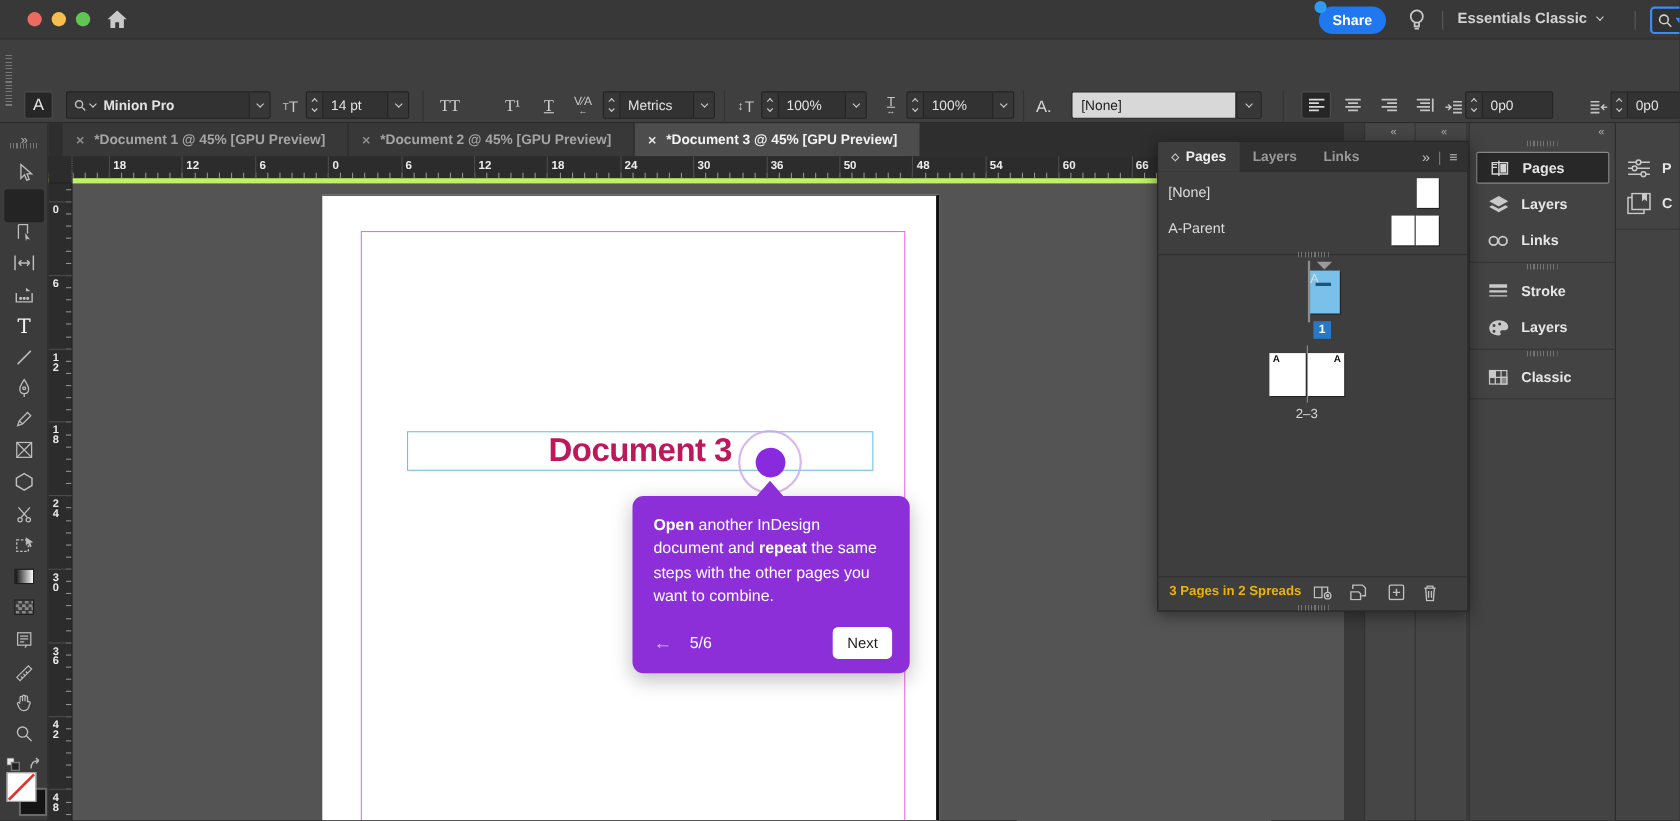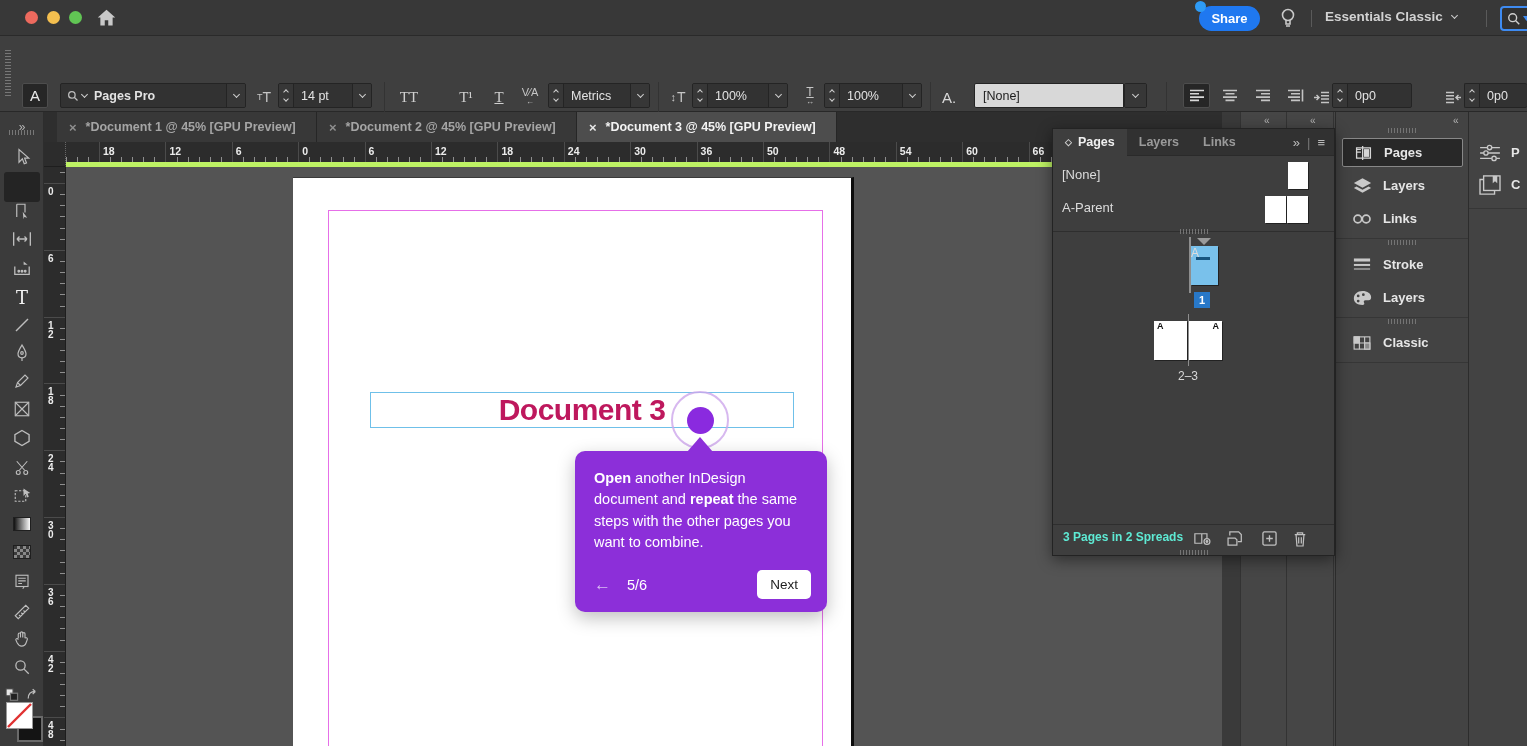--- a/index.html
+++ b/index.html
@@ -93,21 +93,21 @@
 .thumb .A{position:absolute;top:0;font-size:9px;font-weight:700;color:#111;}
 #pp-divider{position:absolute;left:0;top:102px;width:100%;height:1px;background:#2e2e2e;}
 .grip-h{position:absolute;height:5px;background:repeating-linear-gradient(90deg,#747474 0 1px,transparent 1px 3px);}
 .spine{position:absolute;width:1.5px;background:#8e8e8e;}
 #pg1-caret{position:absolute;left:144px;top:109px;width:0;height:0;border-left:7px solid transparent;border-right:7px solid transparent;border-top:7px solid #9a9a9a;}
 #pg1-thumb{position:absolute;left:138px;top:117px;width:27px;height:39px;background:#79c1eb;box-shadow:1px 1px 0 rgba(0,0,0,.45);}
 #pg1-dash{position:absolute;left:5px;top:11px;width:14px;height:2.5px;background:#17547e;}
 #pg1-label{position:absolute;left:141px;top:163px;width:16px;height:16px;background:#2878c8;color:#fff;font-size:11px;font-weight:700;display:flex;align-items:center;justify-content:center;}
 #spread-label{position:absolute;left:100px;top:240px;width:70px;text-align:center;font-size:12px;color:#d8d8d8;}
 #pp-status{position:absolute;left:0;top:395px;width:100%;height:1px;background:#2e2e2e;}
-#pp-status-text{position:absolute;left:10px;top:401px;font-size:12px;font-weight:700;color:#5eead4;}
+#pp-status-text{position:absolute;left:10px;top:401px;font-size:12px;font-weight:700;color:#eab308;}
 .pp-ico{position:absolute;top:401px;width:20px;height:17px;display:flex;align-items:center;justify-content:center;color:#c0c0c0;}
 
 #dock{position:absolute;left:1335px;top:112px;width:133px;height:634px;background:#434343;border-left:1px solid #2c2c2c;}
 .dk{position:absolute;left:6px;width:121px;height:29px;display:flex;align-items:center;color:#e6e6e6;font-weight:700;font-size:13px;border-radius:2px;}
 .dk .ic{width:22px;margin:0 10px 0 9px;display:flex;justify-content:center;color:#c9c9c9;flex:none;}
 .dk.on{background:#282828;border:1px solid #888;}
 .dk-sep{position:absolute;left:0;width:133px;height:1px;background:#363636;}
 #fardock{position:absolute;left:1468px;top:112px;width:59px;height:634px;background:#434343;border-left:1px solid #2c2c2c;}
 .fd{position:absolute;left:10px;width:60px;height:29px;display:flex;align-items:center;gap:10px;color:#e6e6e6;font-weight:700;font-size:13px;}
 </style>
@@ -154,21 +154,21 @@
     <div id="cp-grip"></div>
     <div class="modebtn on r1">A</div>
     <div class="modebtn r2" style="font-size:16px;color:#c9c9c9;">¶</div>
 
     <div class="fld r1" style="left:60px;width:186px;">
       <svg style="margin-left:6px;" width="12" height="12" viewBox="0 0 16 16" fill="none" stroke="#bdbdbd" stroke-width="1.7">
           <circle cx="6.5" cy="6.5" r="4.3"></circle>
           <path d="M10 10 L14 14"></path>
         </svg>
       <span class="chv d" style="margin-left:3px;"></span>
-      <span class="val" style="font-weight:700;">Pages Pro</span>
+      <span class="val" style="font-weight:700;">Minion Pro</span>
       <span class="chvbox">
           <span class="chv d"></span>
         </span>
     </div>
     <div class="fld r2" style="left:60px;width:186px;">
       <span class="val">Regular</span>
       <span class="chvbox">
           <span class="chv d"></span>
         </span>
     </div>

